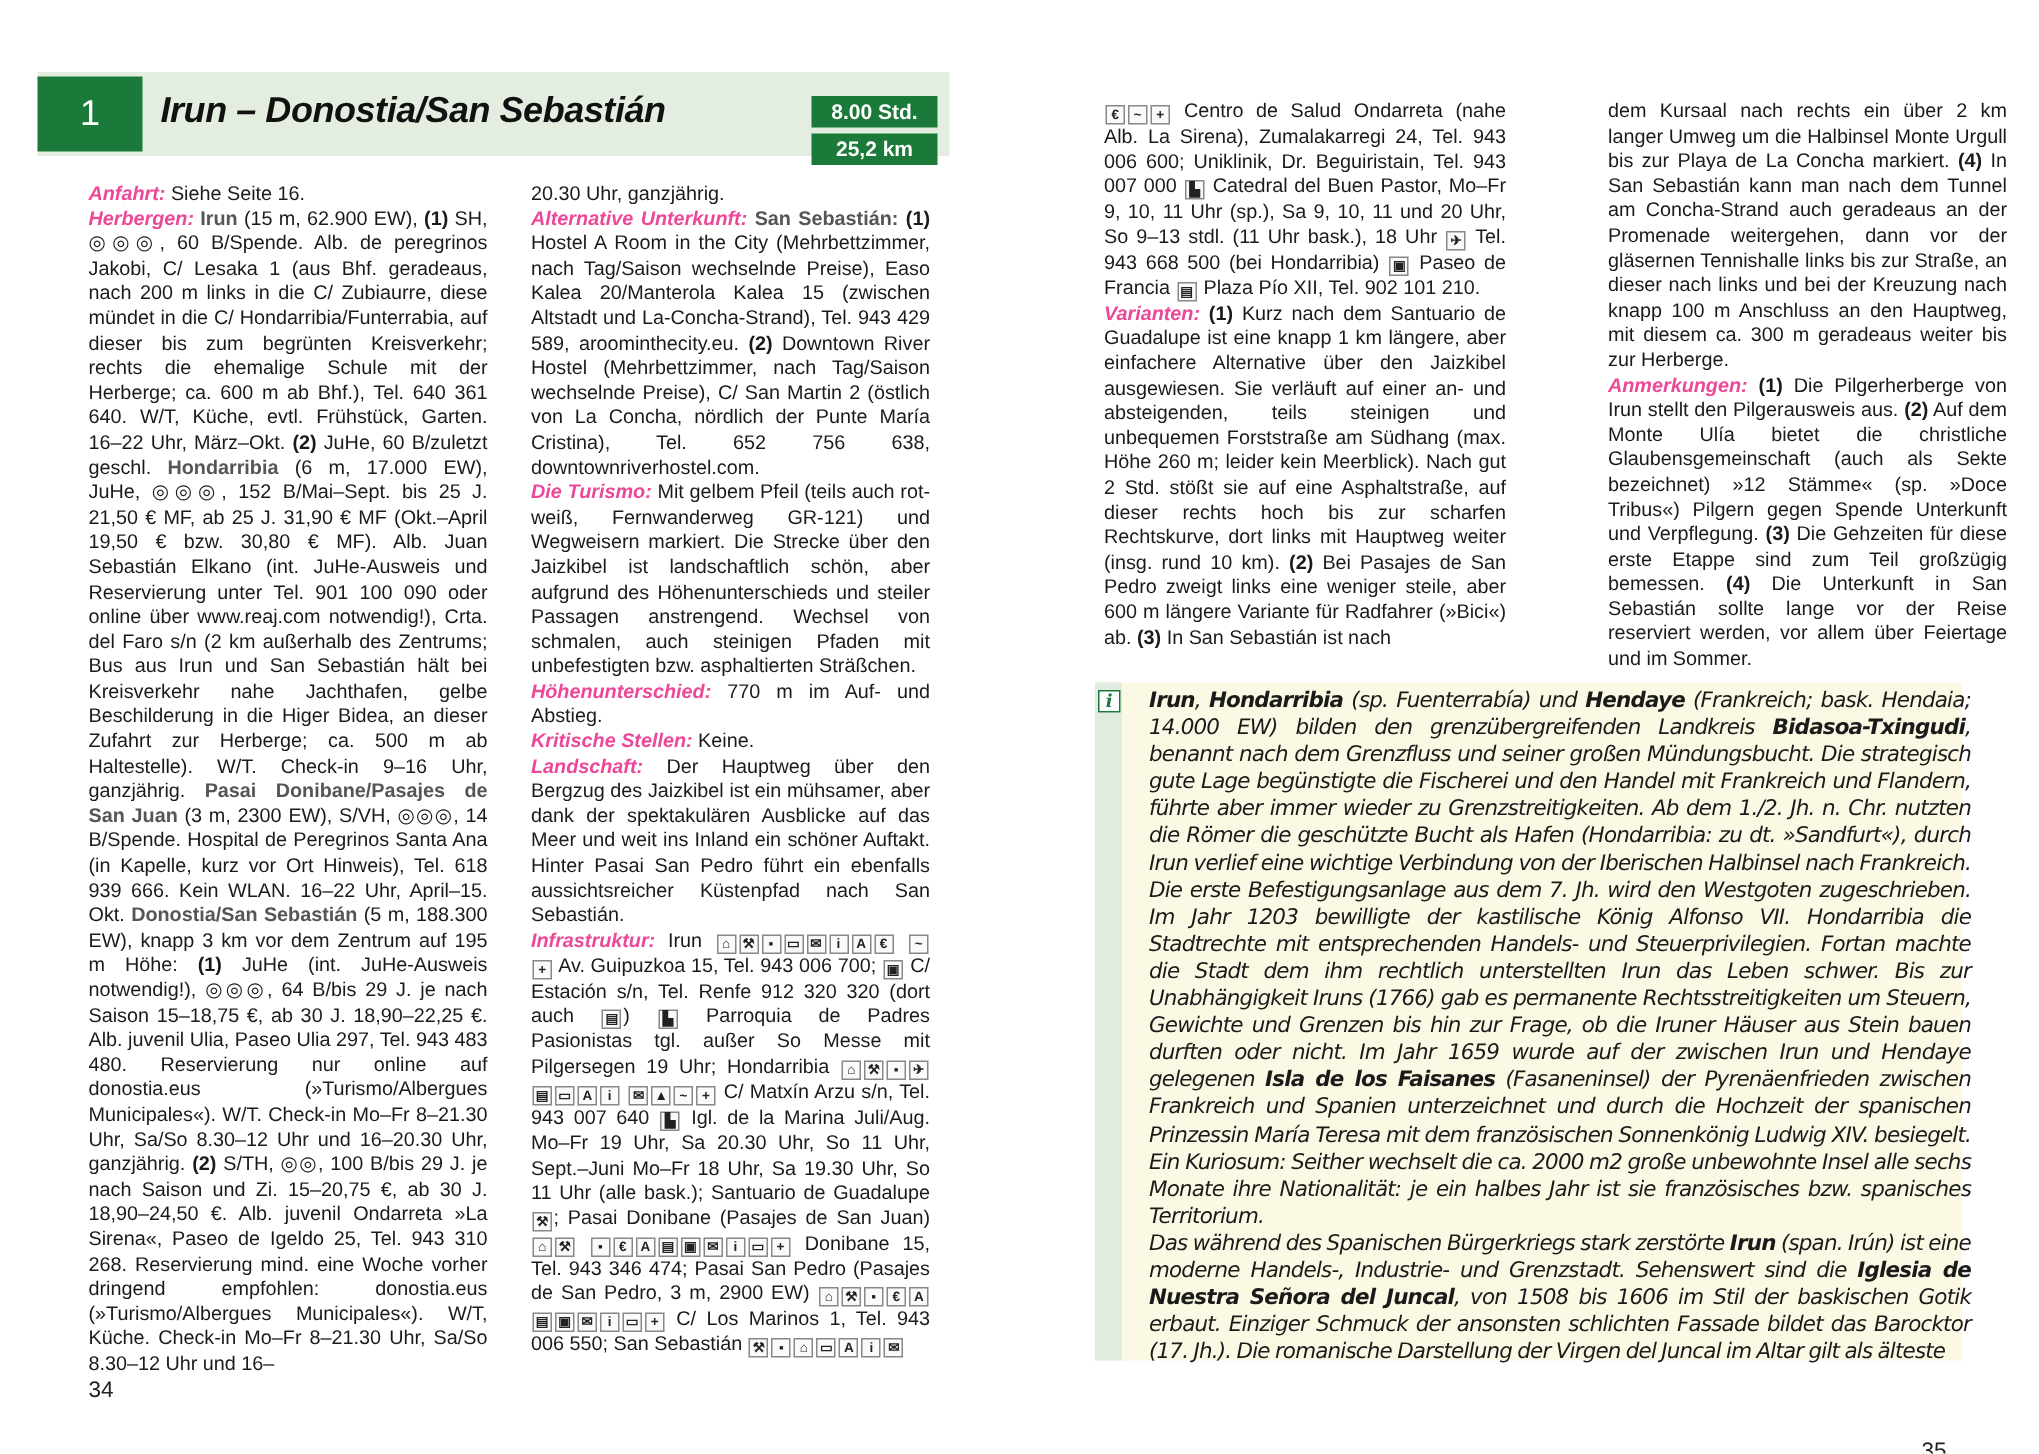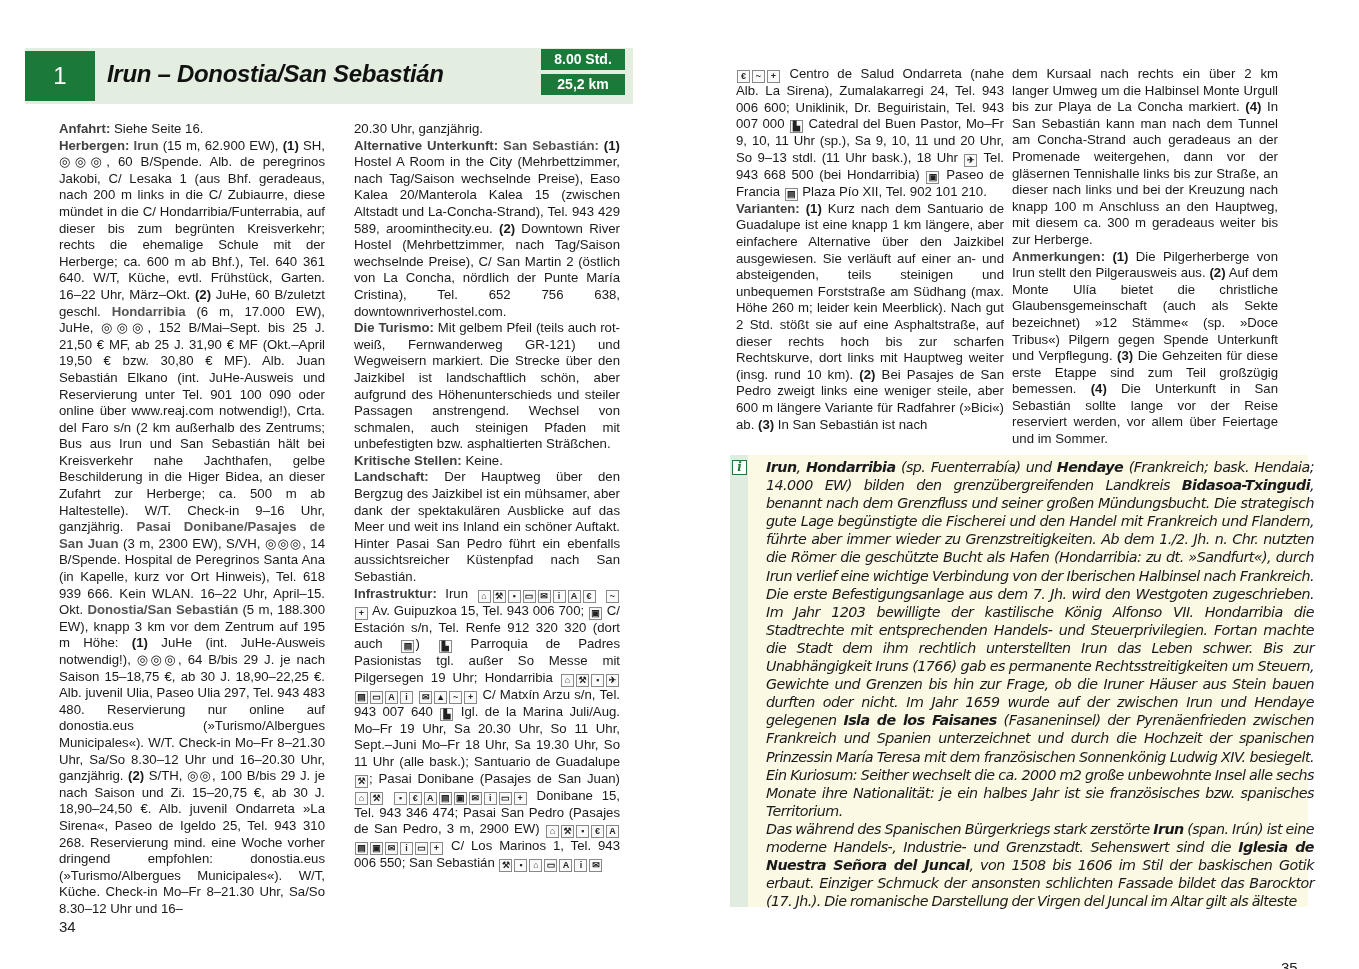--- a/index.html
+++ b/index.html
@@ -9,34 +9,34 @@
   .page-left { left: 0; width: 680px; }
 
   
   .stage-header { position: absolute; left: 25px; top: 48px; width: 608px; height: 56px;
                   background: #e4eee0; }
   .stage-num { position: absolute; left: 0; top: 3px; width: 70px; height: 50px;
                background: #1b7a3a; color: #fff; font-size: 24px; line-height: 50px;
                text-align: center; }
   .stage-title { position: absolute; left: 82px; top: 12px; font-size: 24px; font-weight: bold;
                  font-style: italic; color: #111; letter-spacing: -0.3px; }
-  .stage-meta { position: absolute; right: 8px; top: 1px; width: 84px; }
+  .stage-meta { position: absolute; right: 8px; top: 16px; width: 84px; }
   .stage-meta div { background: #1b7a3a; color: #fff; font-weight: bold; font-size: 14px;
                     text-align: center; height: 21px; line-height: 21px; margin-bottom: 4px; }
 
   .col { position: absolute; font-size: 13.2px; line-height: 16.6px; text-align: justify;
          hyphens: manual; }
   .col p { margin: 0; }
-  .lbl { color: #404040; font-weight: bold; }
+  .lbl { color: #ec4899; font-weight: bold; font-style: italic; }
   .place { color: #555; font-weight: bold; }
   .num { font-weight: bold; }
   .col1 { left: 59px; top: 121px; width: 266px; }
   .col2 { left: 354px; top: 121px; width: 266px; }
   .col3 { left: 736px; top: 66px; width: 268px; }
-  .col4 { left: 1012px; top: 66px; width: 266px; }
+  .col4 { left: 1072px; top: 66px; width: 266px; }
 
   .ico { display: inline-block; width: 11px; height: 11px; border: 1px solid #888;
          font-size: 9px; line-height: 11px; text-align: center; vertical-align: -1px;
          margin: 0 1px; color: #222; font-weight: bold; background: #fafafa; }
 
   .info-box { position: absolute; left: 730px; top: 455px; width: 578px; height: 452px;
               background: #fbf8e4; }
   .info-stripe { position: absolute; left: 0; top: 0; width: 18px; height: 100%; background: #e0ece0; }
   .info-icon { position: absolute; left: 2px; top: 5px; width: 13px; height: 13px;
                border: 1px solid #1b7a3a; color: #1b7a3a; font-family: "DejaVu Serif", serif;
@@ -67,20 +67,21 @@
 
   <div class="col col1">
     <p><span class="lbl">Anfahrt:</span><span> Siehe Seite 16.</span></p>
     <p><span class="lbl">Herbergen:</span> <span class="place">Irun</span><span> (15 m, 62.900 EW), </span><span class="num">(1)</span><span> SH, ◎◎◎, 60 B/Spende. Alb. de peregrinos Jakobi, C/ Lesaka 1 (aus Bhf. geradeaus, nach 200 m links in die C/ Zubiaurre, diese mündet in die C/ Hondarribia/Funterrabia, auf dieser bis zum begrünten Kreisverkehr; rechts die ehemalige Schule mit der Herberge; ca. 600 m ab Bhf.), Tel. 640 361 640. W/T, Küche, evtl. Frühstück, Garten. 16–22 Uhr, März–Okt. </span><span class="num">(2)</span><span> JuHe, 60 B/zuletzt geschl. </span><span class="place">Hondarribia</span><span> (6 m, 17.000 EW), JuHe, ◎◎◎, 152 B/Mai–Sept. bis 25 J. 21,50 € MF, ab 25 J. 31,90 € MF (Okt.–April 19,50 € bzw. 30,80 € MF). Alb. Juan Sebastián Elkano (int. JuHe-Ausweis und Reservierung unter Tel. 901 100 090 oder online über www.reaj.com notwendig!), Crta. del Faro s/n (2 km außerhalb des Zentrums; Bus aus Irun und San Sebastián hält bei Kreisverkehr nahe Jachthafen, gelbe Beschilderung in die Higer Bidea, an dieser Zufahrt zur Herberge; ca. 500 m ab Haltestelle). W/T. Check-in 9–16 Uhr, ganzjährig. </span><span class="place">Pasai Donibane/Pasajes de San Juan</span><span> (3 m, 2300 EW), S/VH, ◎◎◎, 14 B/Spende. Hospital de Peregrinos Santa Ana (in Kapelle, kurz vor Ort Hinweis), Tel. 618 939 666. Kein WLAN. 16–22 Uhr, April–15. Okt. </span><span class="place">Donostia/San Sebastián</span><span> (5 m, 188.300 EW), knapp 3 km vor dem Zentrum auf 195 m Höhe: </span><span class="num">(1)</span><span> JuHe (int. JuHe-Ausweis notwendig!), ◎◎◎, 64 B/bis 29 J. je nach Saison 15–18,75 €, ab 30 J. 18,90–22,25 €. Alb. juvenil Ulia, Paseo Ulia 297, Tel. 943 483 480. Reservierung nur online auf donostia.eus (»Turismo/Albergues Municipales«). W/T. Check-in Mo–Fr 8–21.30 Uhr, Sa/So 8.30–12 Uhr und 16–20.30 Uhr, ganzjährig. </span><span class="num">(2)</span><span> S/TH, ◎◎, 100 B/bis 29 J. je nach Saison und Zi. 15–20,75 €, ab 30 J. 18,90–24,50 €. Alb. juvenil Ondarreta »La Sirena«, Paseo de Igeldo 25, Tel. 943 310 268. Reservierung mind. eine Woche vorher dringend empfohlen: donostia.eus (»Turismo/Albergues Municipales«). W/T, Küche. Check-in Mo–Fr 8–21.30 Uhr, Sa/So 8.30–12 Uhr und 16–</span></p>
   </div>
 
   <div class="col col2">
     <p>20.30 Uhr, ganzjährig.</p>
     <p><span class="lbl">Alternative Unterkunft:</span> <span class="place">San Sebastián:</span> <span class="num">(1)</span><span> Hostel A Room in the City (Mehrbettzimmer, nach Tag/Saison wechselnde Preise), Easo Kalea 20/Manterola Kalea 15 (zwischen Altstadt und La-Concha-Strand), Tel. 943 429 589, aroominthecity.eu. </span><span class="num">(2)</span><span> Downtown River Hostel (Mehrbettzimmer, nach Tag/Saison wechselnde Preise), C/ San Martin 2 (östlich von La Concha, nördlich der Punte María Cristina), Tel. 652 756 638, downtownriverhostel.com.</span></p>
     <p><span class="lbl">Die Turismo:</span><span> Mit gelbem Pfeil (teils auch rot-weiß, Fernwanderweg GR-121) und Wegweisern markiert. Die Strecke über den Jaizkibel ist landschaftlich schön, aber aufgrund des Höhenunterschieds und steiler Passagen anstrengend. Wechsel von schmalen, auch steinigen Pfaden mit unbefestigten bzw. asphaltierten Sträßchen.</span></p>
+    <p><span class="lbl">Höhenunterschied:</span><span> 770 m im Auf- und Abstieg.</span></p>
     <p><span class="lbl">Kritische Stellen:</span><span> Keine.</span></p>
     <p><span class="lbl">Landschaft:</span><span> Der Hauptweg über den Bergzug des Jaizkibel ist ein mühsamer, aber dank der spektakulären Ausblicke auf das Meer und weit ins Inland ein schöner Auftakt. Hinter Pasai San Pedro führt ein ebenfalls aussichtsreicher Küstenpfad nach San Sebastián.</span></p>
     <p><span class="lbl">Infrastruktur:</span><span> Irun </span><span class="ico">⌂</span><span class="ico">⚒</span><span class="ico">▪</span><span class="ico">▭</span><span class="ico">✉</span><span class="ico">i</span><span class="ico">A</span><span class="ico">€</span> <span class="ico">~</span><span class="ico">+</span><span> Av. Guipuzkoa 15, Tel. 943 006 700; </span><span class="ico">▣</span><span> C/ Estación s/n, Tel. Renfe 912 320 320 (dort auch </span><span class="ico">▤</span><span>) </span><span class="ico">▙</span><span> Parroquia de Padres Pasionistas tgl. außer So Messe mit Pilgersegen 19 Uhr; Hondarribia </span><span class="ico">⌂</span><span class="ico">⚒</span><span class="ico">▪</span><span class="ico">✈</span><span class="ico">▤</span><span class="ico">▭</span><span class="ico">A</span><span class="ico">i</span> <span class="ico">✉</span><span class="ico">▲</span><span class="ico">~</span><span class="ico">+</span><span> C/ Matxín Arzu s/n, Tel. 943 007 640 </span><span class="ico">▙</span><span> Igl. de la Marina Juli/Aug. Mo–Fr 19 Uhr, Sa 20.30 Uhr, So 11 Uhr, Sept.–Juni Mo–Fr 18 Uhr, Sa 19.30 Uhr, So 11 Uhr (alle bask.); Santuario de Guadalupe </span><span class="ico">⚒</span><span>; Pasai Donibane (Pasajes de San Juan) </span><span class="ico">⌂</span><span class="ico">⚒</span> <span class="ico">▪</span><span class="ico">€</span><span class="ico">A</span><span class="ico">▤</span><span class="ico">▣</span><span class="ico">✉</span><span class="ico">i</span><span class="ico">▭</span><span class="ico">+</span><span> Donibane 15, Tel. 943 346 474; Pasai San Pedro (Pasajes de San Pedro, 3 m, 2900 EW) </span><span class="ico">⌂</span><span class="ico">⚒</span><span class="ico">▪</span><span class="ico">€</span><span class="ico">A</span> <span class="ico">▤</span><span class="ico">▣</span><span class="ico">✉</span><span class="ico">i</span><span class="ico">▭</span><span class="ico">+</span><span> C/ Los Marinos 1, Tel. 943 006 550; San Sebastián </span><span class="ico">⚒</span><span class="ico">▪</span><span class="ico">⌂</span><span class="ico">▭</span><span class="ico">A</span><span class="ico">i</span><span class="ico">✉</span></p>
   </div>
 
   <div class="page-no pn-left">34</div>
 </div>
 
 <div class="page-right-wrap">
   <div class="col col3">

